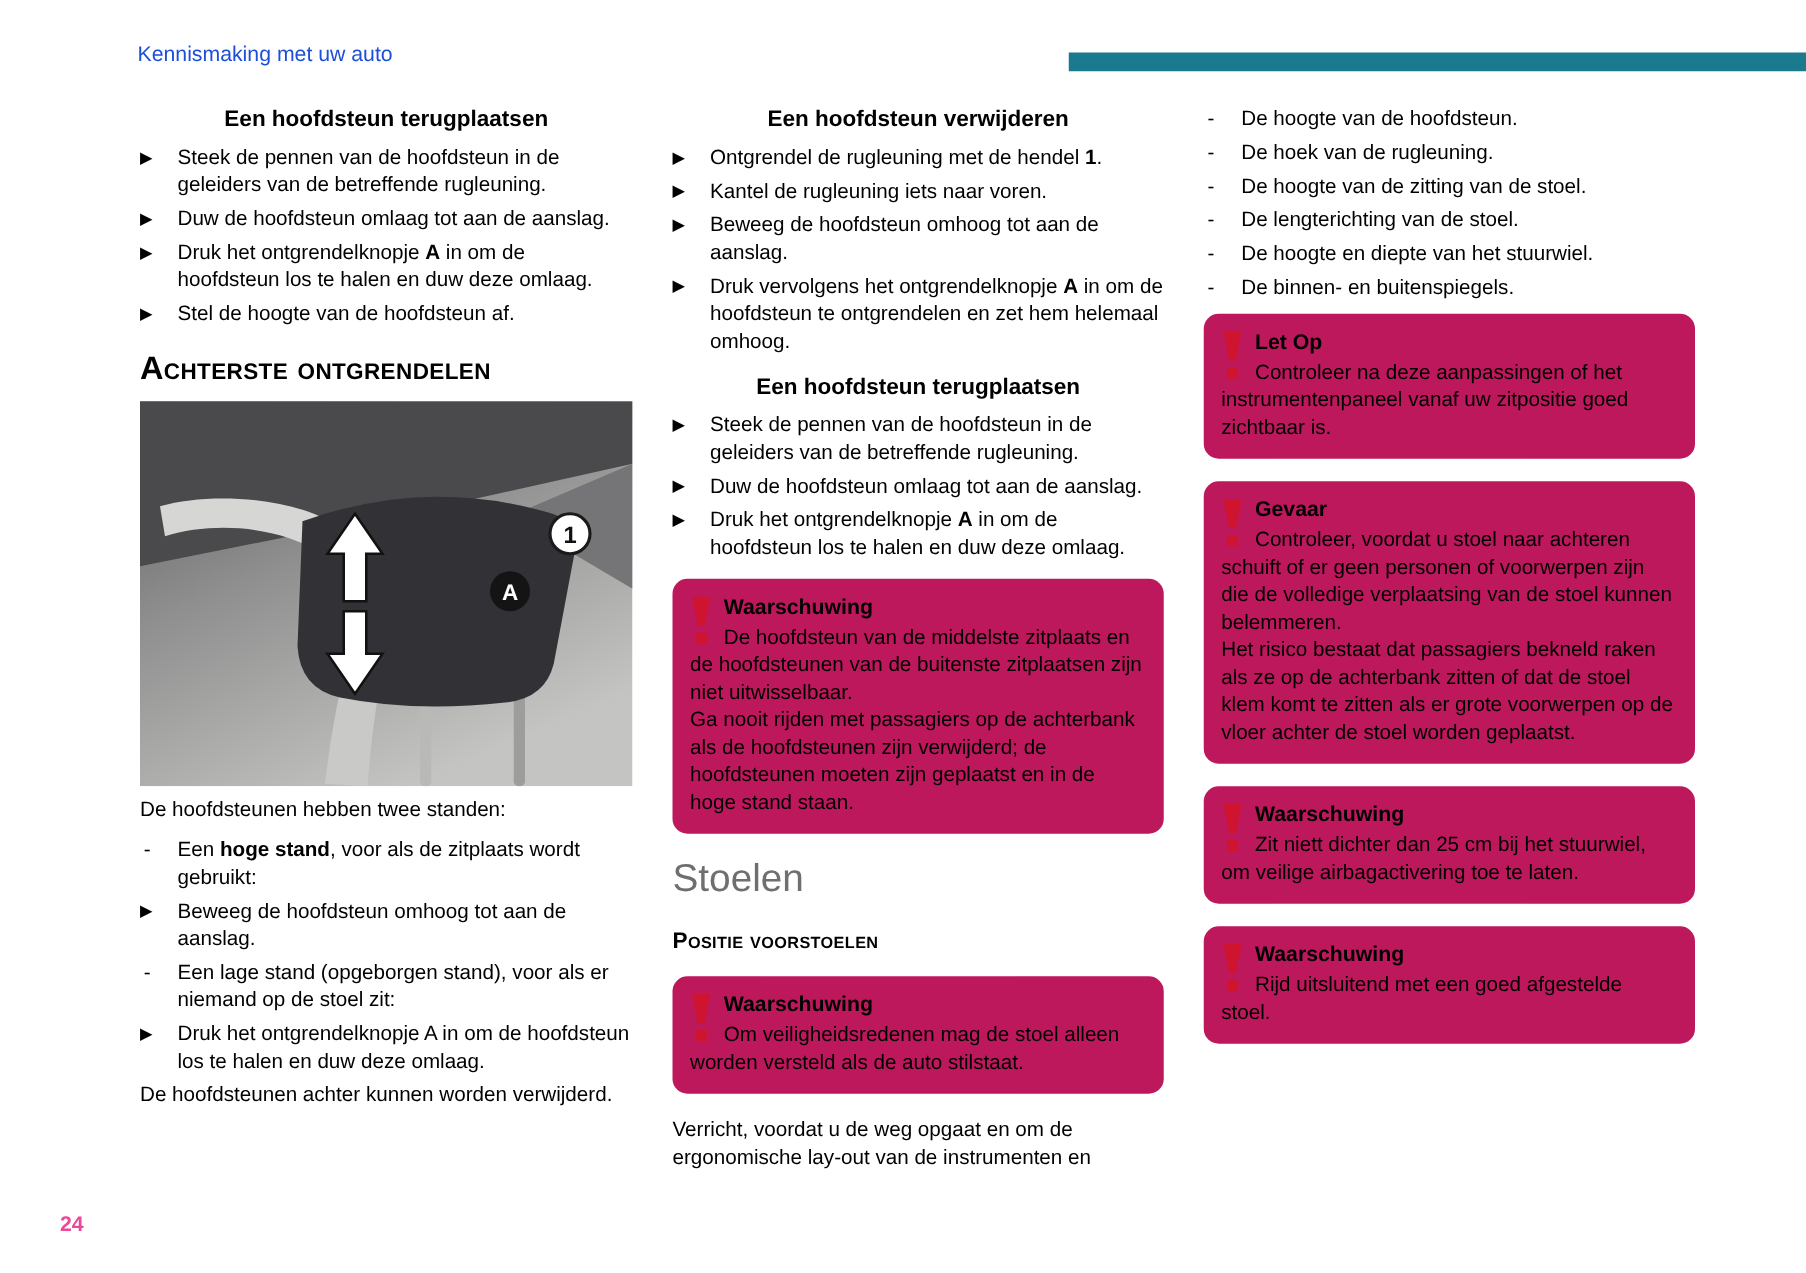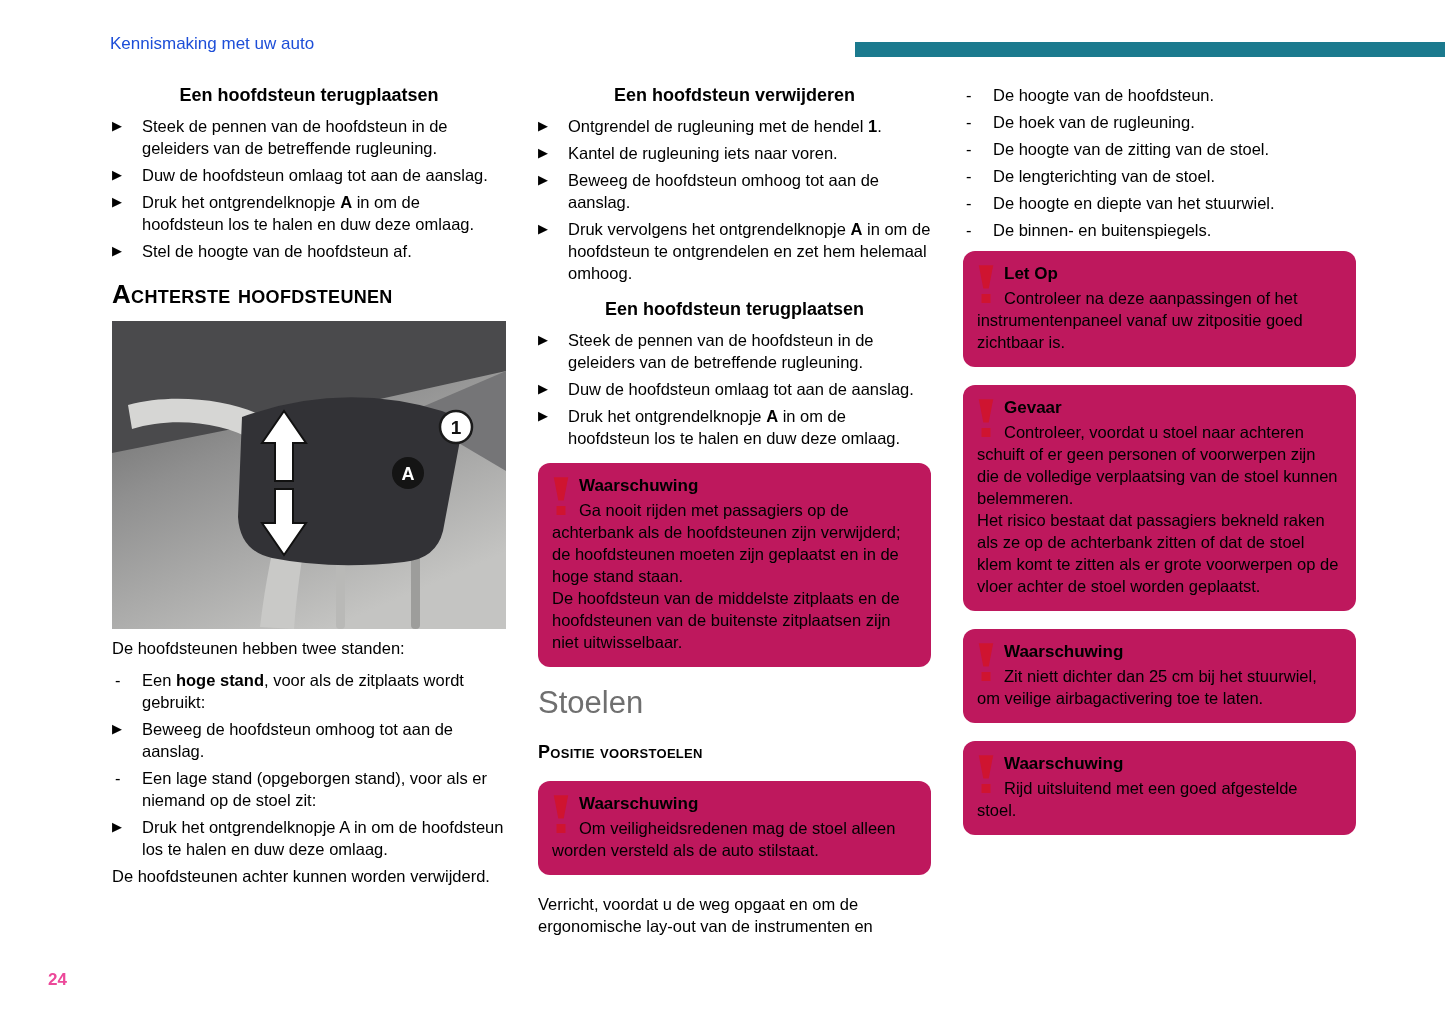--- a/index.html
+++ b/index.html
@@ -64,21 +64,21 @@
       <div class="li">
         <span class="marker triangle">▶</span>
         <span class="li-text"><span>Druk het ontgrendelknopje </span><span class="b">A</span><span> in om de hoofdsteun los te halen en duw deze omlaag.</span></span>
       </div>
       <div class="li">
         <span class="marker triangle">▶</span>
         <span class="li-text"><span>Stel de hoogte van de hoofdsteun af.</span></span>
       </div>
     </div>
 
-  <div class="h-caps">Achterste hoofdsteunen</div>
+  <div class="h-caps">Achterste ontgrendelen</div>
 
   <div class="figure">
     <svg viewBox="0 0 394 308">
       <defs>
         <linearGradient id="figbg" x1="0" y1="0" x2="0.55" y2="1">
           <stop offset="0" stop-color="#5a5a5a"></stop>
           <stop offset="0.45" stop-color="#8f8f8f"></stop>
           <stop offset="1" stop-color="#c4c4c2"></stop>
         </linearGradient>
       </defs>
@@ -159,22 +159,22 @@
     </div>
 
   <div class="box" style="margin-top:14px;">
     <span class="excl">
       <svg viewBox="0 0 20 44" width="18" height="40">
           <polygon points="2,0 18,0 13,26 7,26" fill="#cf1430"></polygon>
           <rect x="5" y="32" width="10" height="10" fill="#cf1430"></rect>
         </svg>
     </span>
     <div class="box-title">Waarschuwing</div>
+    <p class="box-p">De hoofdsteun van de middelste zitplaats en de hoofdsteunen van de buitenste zitplaatsen zijn niet uitwisselbaar.</p>
     <p class="box-p">Ga nooit rijden met passagiers op de achterbank als de hoofdsteunen zijn verwijderd; de hoofdsteunen moeten zijn geplaatst en in de hoge stand staan.</p>
-    <p class="box-p">De hoofdsteun van de middelste zitplaats en de hoofdsteunen van de buitenste zitplaatsen zijn niet uitwisselbaar.</p>
   </div>
 
   <div class="section-title">Stoelen</div>
   <div class="h-caps2">Positie voorstoelen</div>
 
   <div class="box">
     <span class="excl">
       <svg viewBox="0 0 20 44" width="18" height="40">
           <polygon points="2,0 18,0 13,26 7,26" fill="#cf1430"></polygon>
           <rect x="5" y="32" width="10" height="10" fill="#cf1430"></rect>

